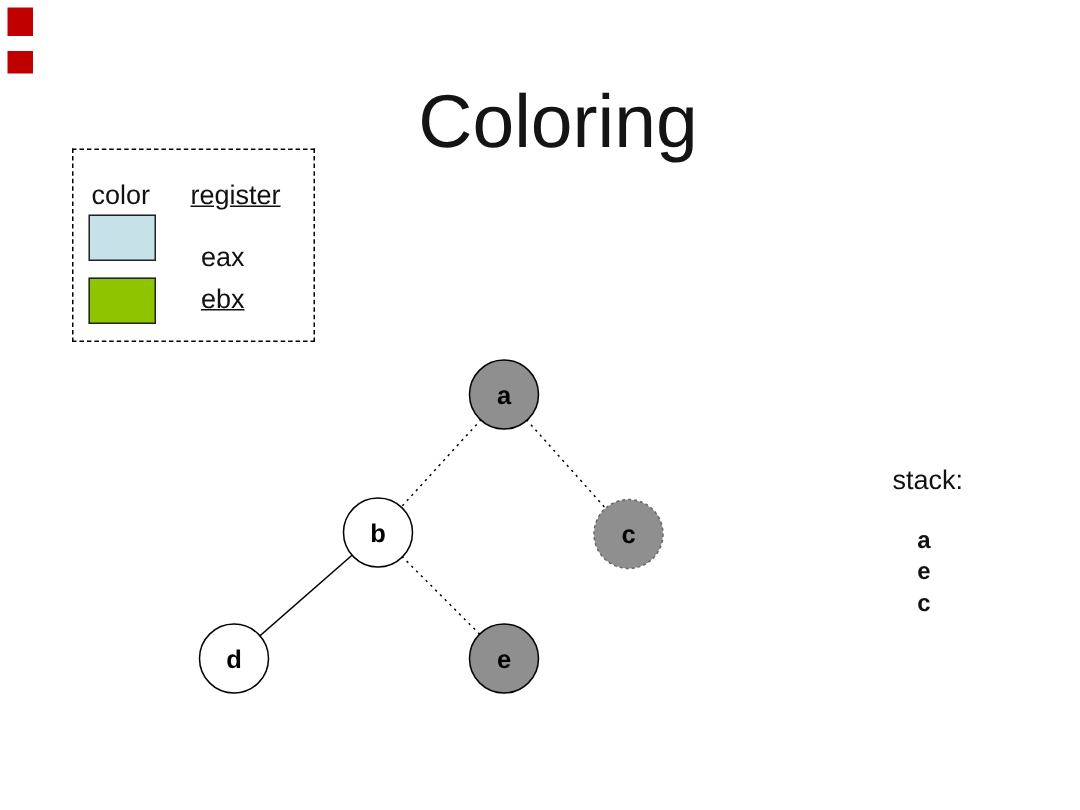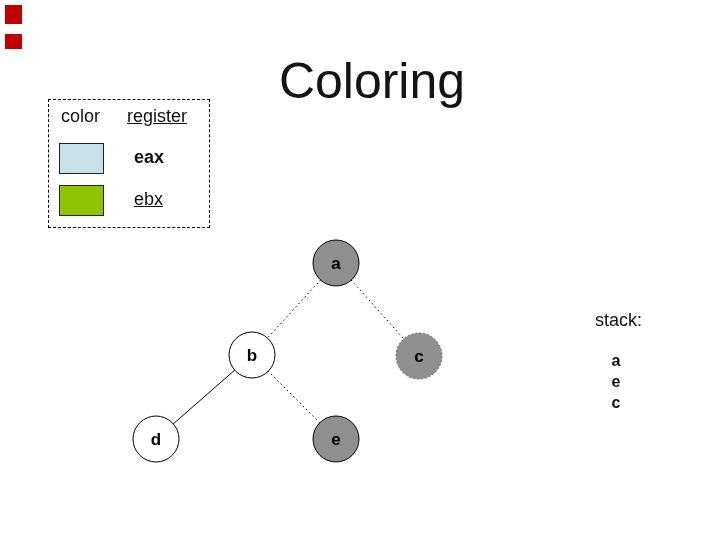--- a/index.html
+++ b/index.html
@@ -11,28 +11,28 @@
     position:absolute;top:44px;left:0;width:720px;text-align:center;
     font-size:50px;font-weight:400;line-height:1;color:#141414;margin:12px;
   }
   .corner-mark{position:absolute;left:5px;}
   #mark-top{top:5px;width:17px;height:19px;}
   #mark-bottom{top:34px;width:17px;height:15px;}
   .legend{
     position:absolute;left:48px;top:99px;width:160px;height:127px;
     border:1px dashed #000;
   }
-  .legend .hdr{position:absolute;top:6px;font-size:18px;text-align:right;}
+  .legend .hdr{position:absolute;top:20px;font-size:18px;text-align:right;}
   .legend .hdr.c1{left:12px;}
   .legend .hdr.c2{left:78px;text-decoration:underline;}
   .legend .swatch{position:absolute;left:10px;width:43px;height:29px;border:1px solid #222;}
   .legend .sw1{top:43px;}
   .legend .sw2{top:85px;}
   .legend .reg{position:absolute;left:85px;font-size:18px;}
-  .legend .r1{top:47px;font-weight:bold;}
+  .legend .r1{top:61px;}
   .legend .r2{top:89px;text-decoration:underline;}
   #graph-svg{position:absolute;left:0;top:0;}
   .stack-label{position:absolute;left:595px;top:310px;font-size:18px;font-weight:normal;}
   .stack-items{position:absolute;left:604px;top:350px;width:24px;text-align:center;}
   .stack-items span{display:block;font-size:16px;font-weight:bold;line-height:21px;}
 </style>
 </head>
 <body>
 
 <div id="mark-top" class="corner-mark" style="background-color: rgb(192, 0, 0);"></div>

